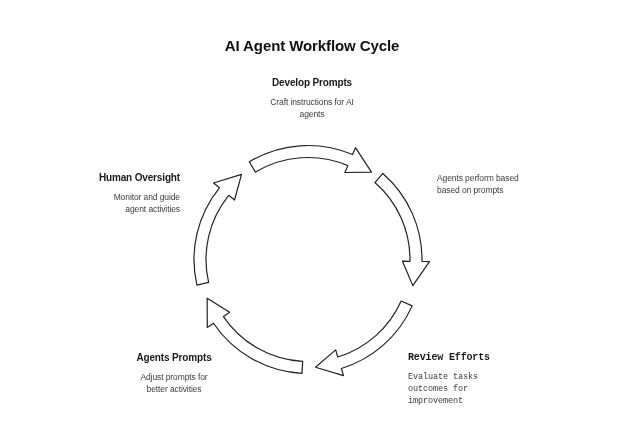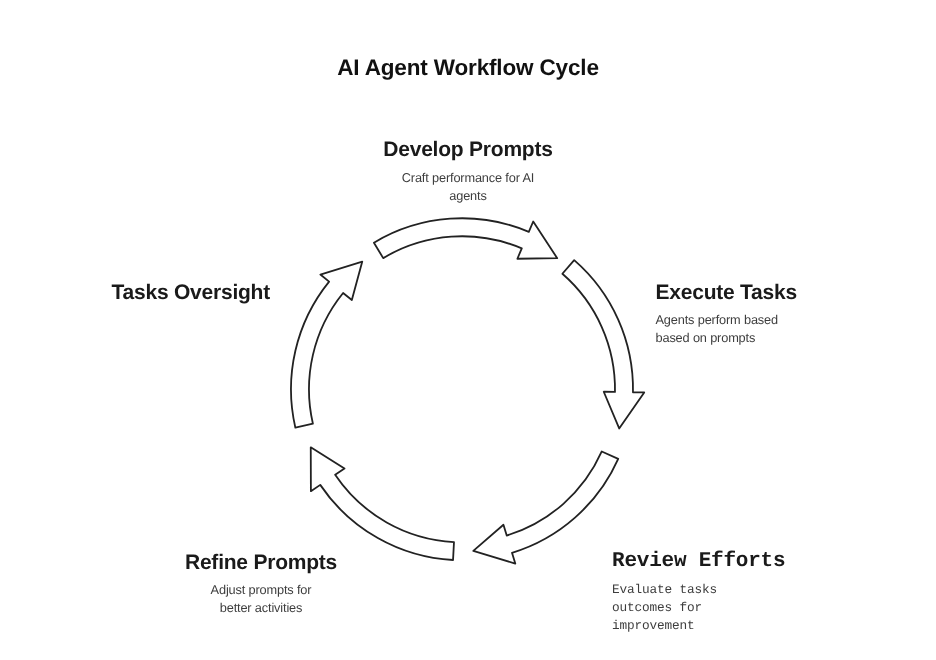--- a/index.html
+++ b/index.html
@@ -30,26 +30,26 @@
     text-align: center;
     font-size: 15px;
     font-weight: 700;
     letter-spacing: -0.1px;
     color: var(--heading, #111111);
   }
   .step {
     position: absolute;
   }
   .step-title {
-    font-size: 14px;
+    font-size: 10px;
     line-height: 12px;
     font-weight: 700;
     letter-spacing: -0.15px;
     color: var(--step-title, #1a1a1a);
-    margin: 16px 0 7px 0;
+    margin: 0 0 7px 0;
   }
   .step-desc {
     font-size: 8.5px;
     line-height: 12px;
     letter-spacing: -0.1px;
     color: var(--step-desc, #3d3d3d);
     white-space: pre-line;
   }
   #step-develop { left: 212px; top: 77px;  width: 200px; text-align: center; }
   #step-execute { left: 437px; top: 172px; width: 130px; text-align: left; }
@@ -67,40 +67,41 @@
       <path d="M 382.79 173.46 A 114 114 0 0 1 421.98 261.49 L 429.48 261.62 L 412.79 285.63 L 402.49 261.15 L 409.98 261.28 A 102 102 0 0 0 374.92 182.52 Z" fill="#ffffff" stroke="#222222" stroke-width="1.2" stroke-linejoin="round"></path>
       <path d="M 412.14 305.87 A 114 114 0 0 1 341.33 368.52 L 343.52 375.69 L 315.53 367.24 L 335.63 349.87 L 337.82 357.04 A 102 102 0 0 0 401.18 300.99 Z" fill="#ffffff" stroke="#222222" stroke-width="1.2" stroke-linejoin="round"></path>
       <path d="M 302.03 373.34 A 114 114 0 0 1 213.49 323.25 L 207.27 327.44 L 207.17 298.20 L 229.66 312.34 L 223.44 316.54 A 102 102 0 0 0 302.66 361.36 Z" fill="#ffffff" stroke="#222222" stroke-width="1.2" stroke-linejoin="round"></path>
       <path d="M 196.92 285.14 A 114 114 0 0 1 219.41 187.76 L 213.58 183.04 L 241.51 174.39 L 234.56 200.03 L 228.73 195.31 A 102 102 0 0 0 208.61 282.45 Z" fill="#ffffff" stroke="#222222" stroke-width="1.2" stroke-linejoin="round"></path>
     </svg>
 
   <div class="main-title">AI Agent Workflow Cycle</div>
 
   <div class="step" id="step-develop">
     <div class="step-title">Develop Prompts</div>
-    <div class="step-desc">Craft performance for AI
+    <div class="step-desc">Craft instructions for AI
 agents</div>
   </div>
 
   <div class="step" id="step-execute">
-    <div class="step-title">Execute Tasks</div>
     <div class="step-desc">Agents perform based
 based on prompts</div>
   </div>
 
   <div class="step" id="step-review">
     <div class="step-title">Review Efforts</div>
     <div class="step-desc">Evaluate tasks
 outcomes for
 improvement</div>
   </div>
 
   <div class="step" id="step-refine">
-    <div class="step-title">Refine Prompts</div>
+    <div class="step-title">Agents Prompts</div>
     <div class="step-desc">Adjust prompts for
 better activities</div>
   </div>
 
   <div class="step" id="step-human">
-    <div class="step-title">Tasks Oversight</div>
+    <div class="step-title">Human Oversight</div>
+    <div class="step-desc">Monitor and guide
+agent activities</div>
   </div>
 
 </div>
 
 </body></html>

